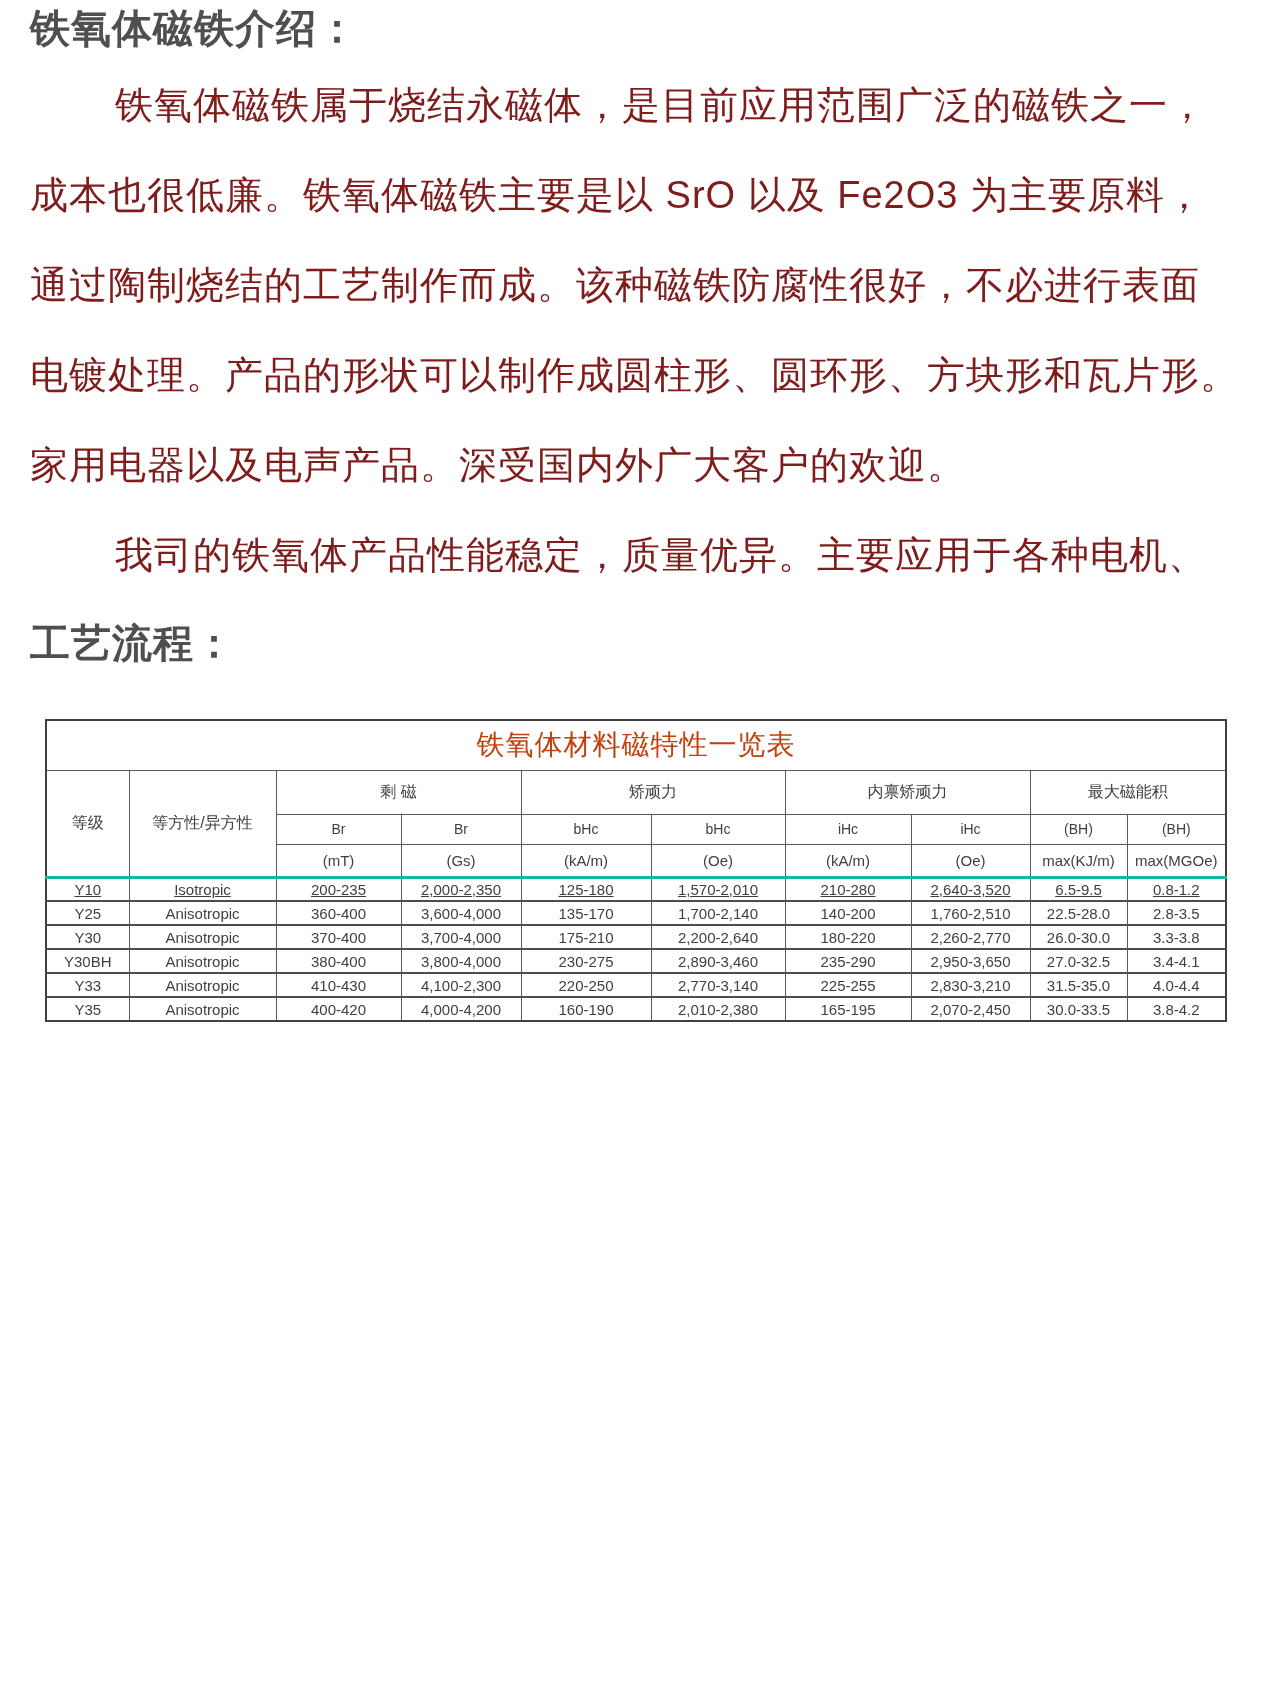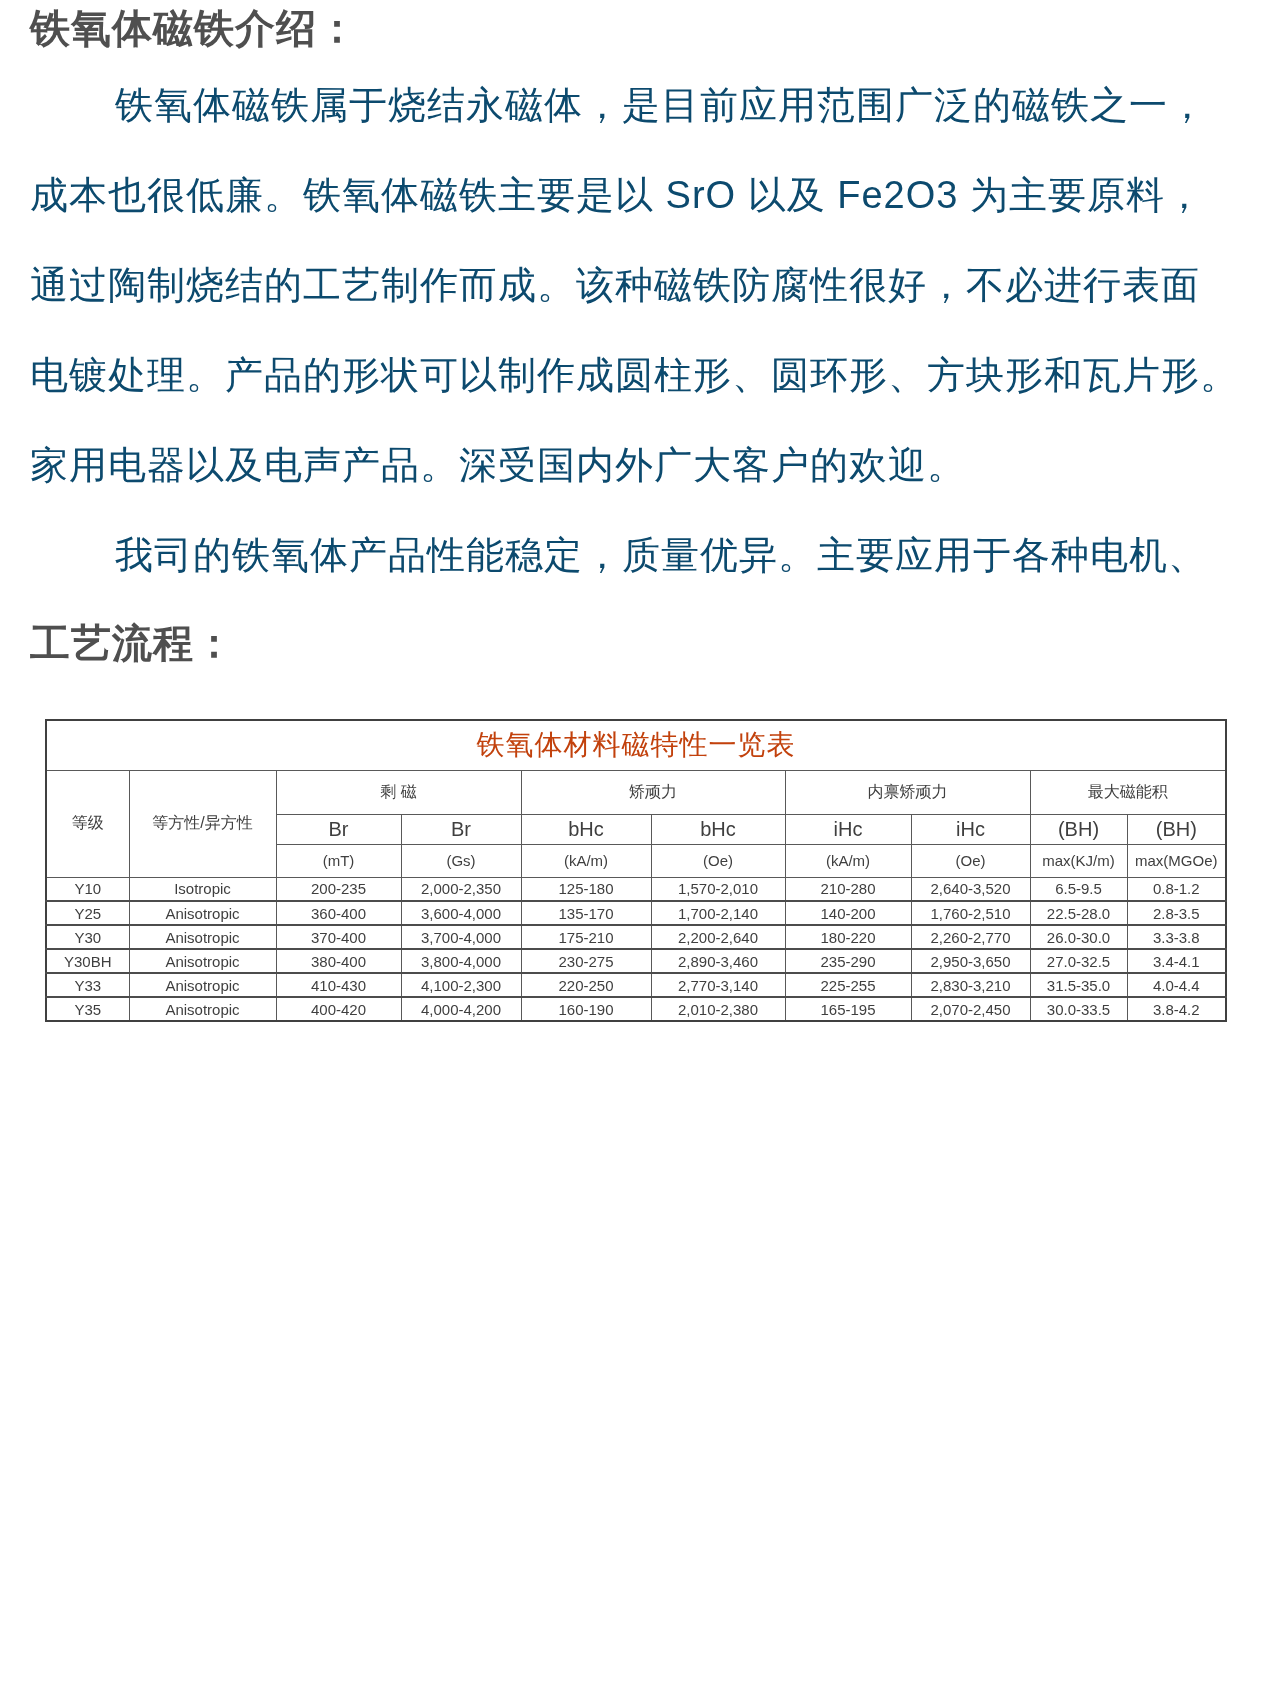--- a/index.html
+++ b/index.html
@@ -21,21 +21,21 @@
     font-weight: bold;
     color: #4f4f4f;
     height: 60px;
     line-height: 56px;
     letter-spacing: 1px;
     white-space: nowrap;
   }
 
   .text-line {
     font-size: 38px;
-    color: #0c4a6e;
+    color: #7f1d1d;
     height: 90px;
     line-height: 90px;
     letter-spacing: 1px;
     white-space: nowrap;
   }
 
   .text-line.indent { padding-left: 85px; }
 
   .section-heading {
     font-size: 40px;
@@ -69,31 +69,31 @@
 
   td.tbl-title-cell {
     height: 50px;
     font-size: 28px;
     color: #c2410c;
     letter-spacing: 1px;
     margin-left: 28px;
   }
 
   tr.group-row td { height: 44px; font-size: 16px; }
-  tr.sub-row td   { height: 30px; font-size: 20px; }
+  tr.sub-row td   { height: 30px; font-size: 14px; }
   tr.unit-row td  { height: 33px; font-size: 15px; }
 
   td.rowspan-head { font-size: 16px; }
 
   tbody.data-body td {
     height: 24px;
     font-size: 15px;
     border-top: 2px solid #4c4c4c;
   }
-  tbody.data-body tr:first-child td { border-top: 1px solid #14b8a6; }
+  tbody.data-body tr:first-child td { border-top: 3px solid #14b8a6; text-decoration: underline; }
 </style>
 </head>
 <body>
 
 <div class="page">
 
   <div class="doc-title">铁氧体磁铁介绍：</div>
 
   <div>
     <div class="text-line indent">铁氧体磁铁属于烧结永磁体，是目前应用范围广泛的磁铁之一，</div>

